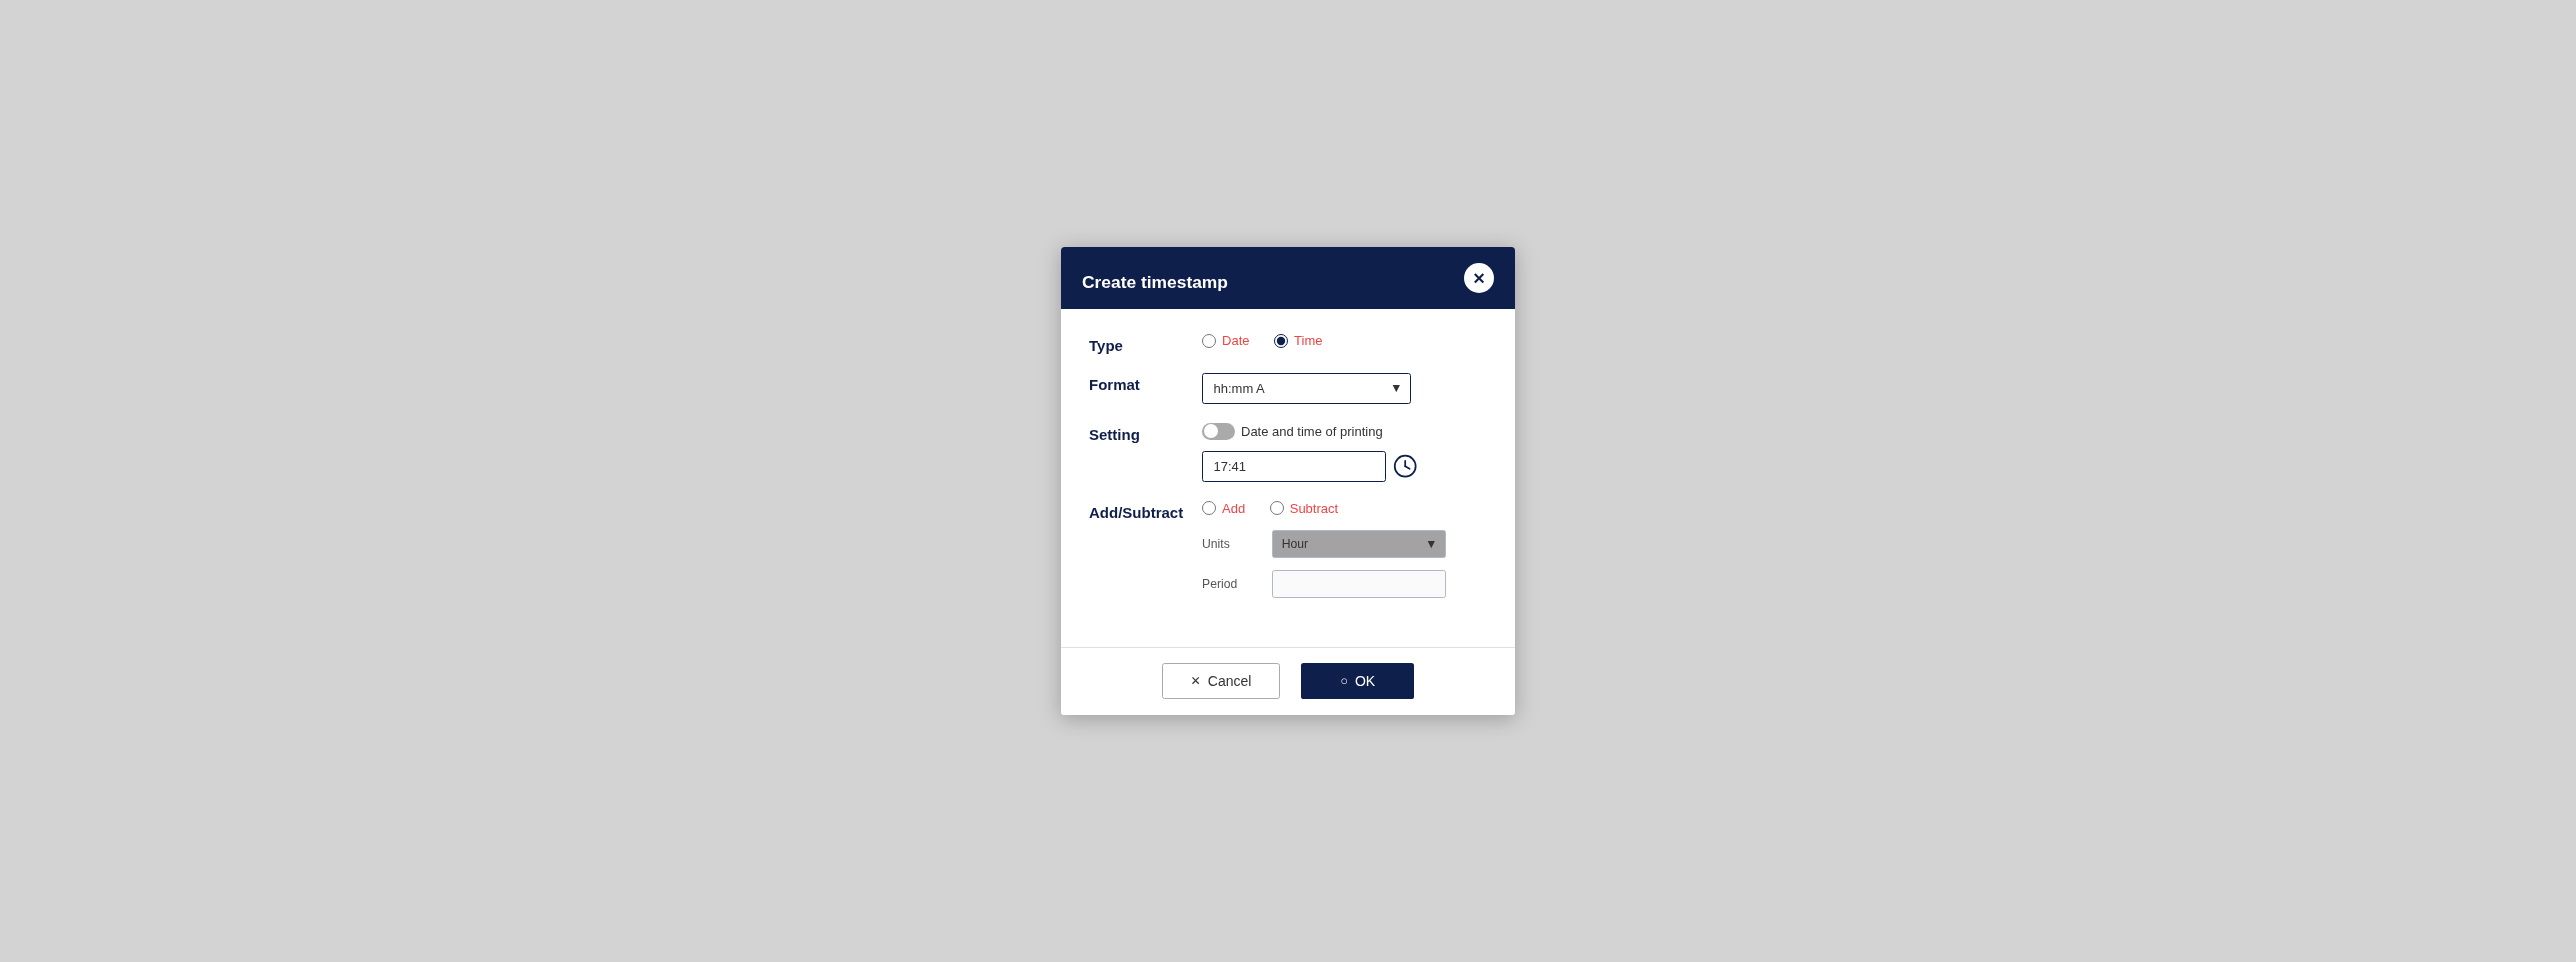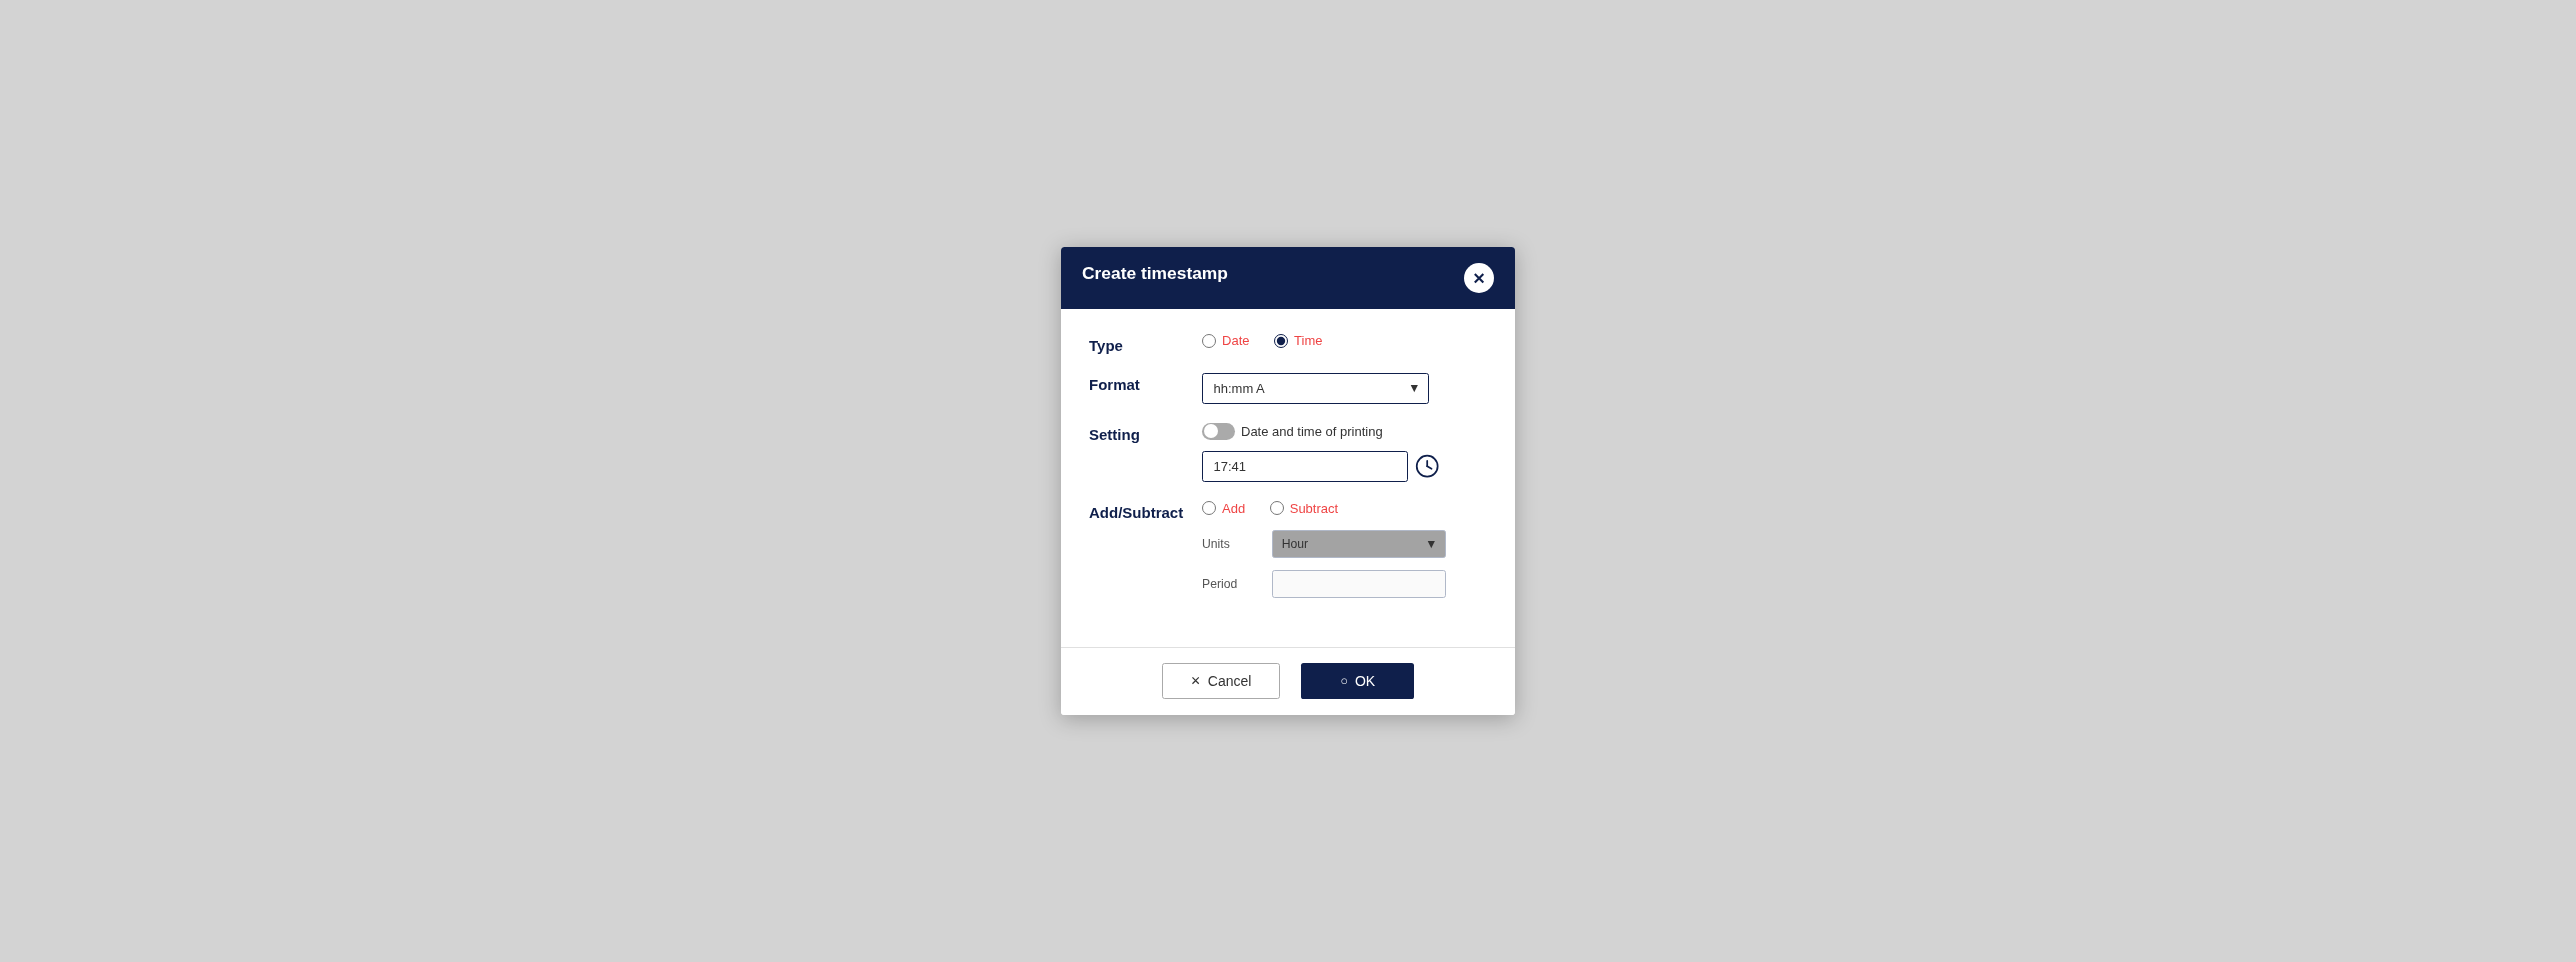--- a/index.html
+++ b/index.html
@@ -27,21 +27,21 @@
       border-radius: 3.5px;
       box-shadow: 0 3.5px 21px rgba(0,0,0,0.25);
       width: 454px;
       overflow: hidden;
     }
 
     .dialog-header {
       background: #0f1f4b;
       padding: 15.7px 21px;
       display: flex;
-      align-items: flex-start;
+      align-items: flex-end;
       justify-content: space-between;
     }
 
     .dialog-title {
       color: #fff;
       font-size: 17.4px;
       font-weight: bold;
     }
 
     .close-btn {
@@ -106,21 +106,21 @@
     .radio-item label {
       font-size: 13px;
       color: #ef4444;
       cursor: pointer;
     }
 
     
     .select-wrap {
       position: relative;
       display: inline-block;
-      width: 227px;
+      width: 209px;
     }
 
     .select-wrap select {
       appearance: none;
       -webkit-appearance: none;
       width: 100%;
       padding: 7px 31px 7px 10.5px;
       border: 1.3px solid #0f1f4b;
       border-radius: 2.6px;
       font-size: 13px;
@@ -190,21 +190,21 @@
       display: flex;
       align-items: center;
       gap: 7px;
     }
 
     .time-input {
       border: 1.3px solid #0f1f4b;
       border-radius: 2.6px;
       padding: 7px 10.5px;
       font-size: 13px;
-      width: 206px;
+      width: 184px;
       color: #333;
     }
 
     .clock-btn {
       background: none;
       border: none;
       cursor: pointer;
       display: flex;
       align-items: center;
       justify-content: center;

